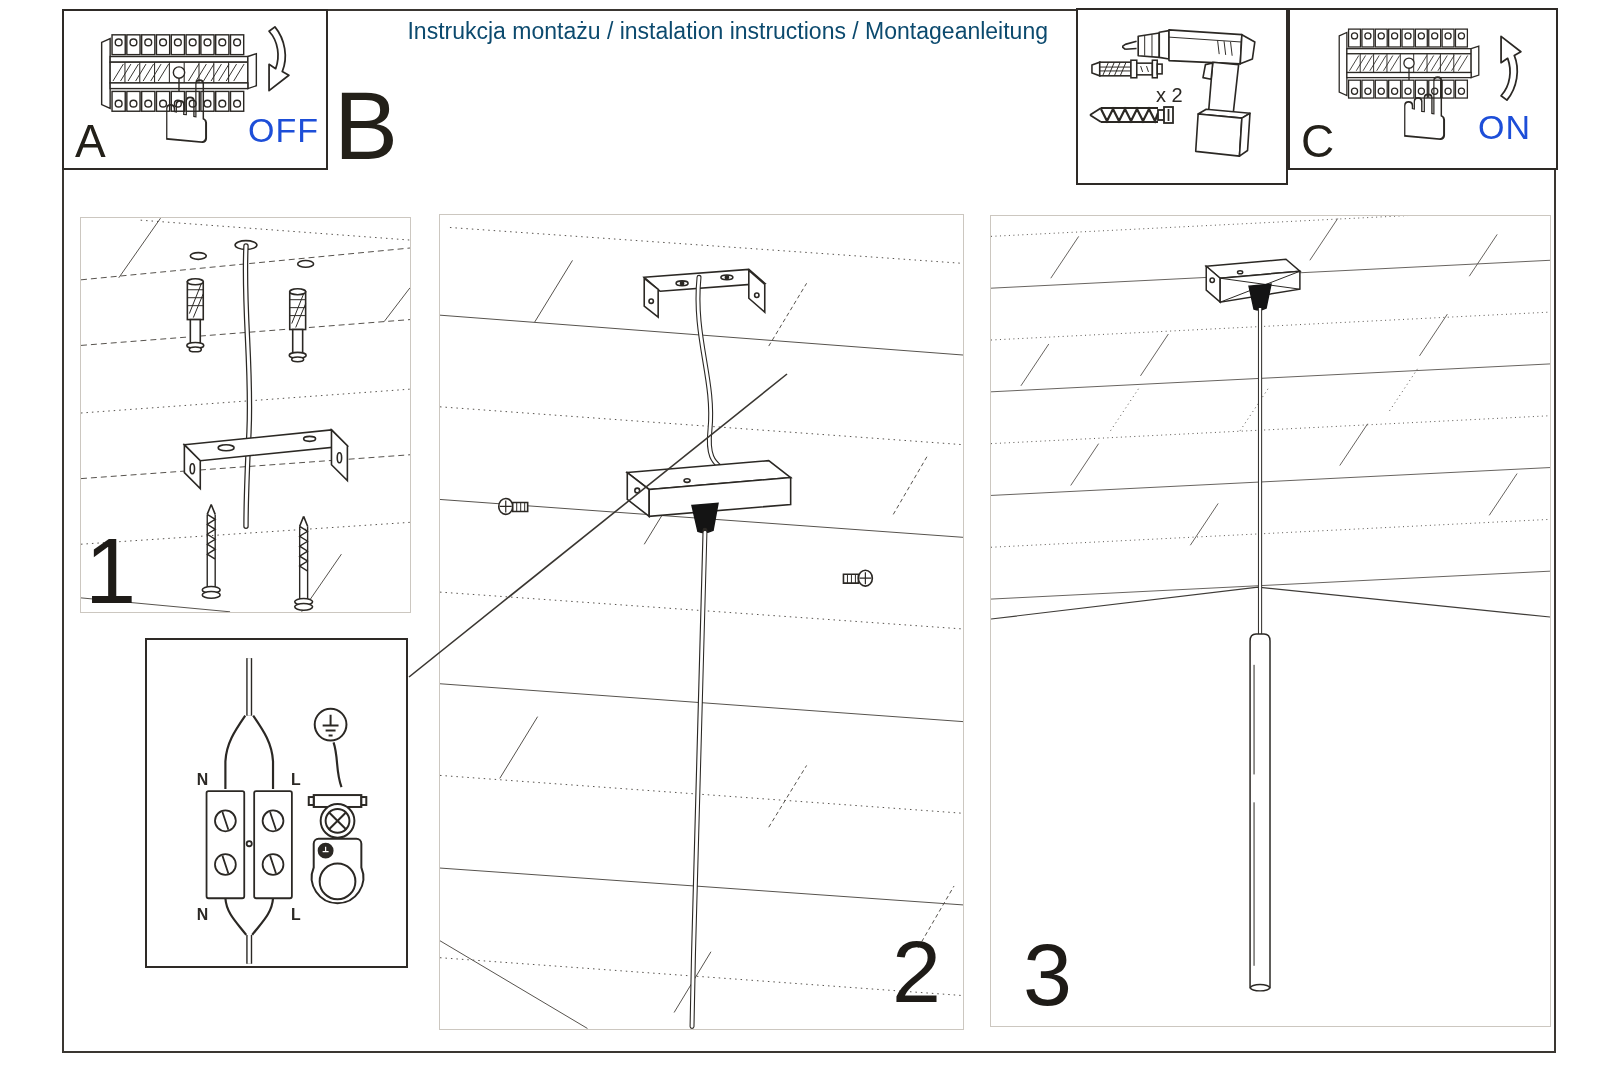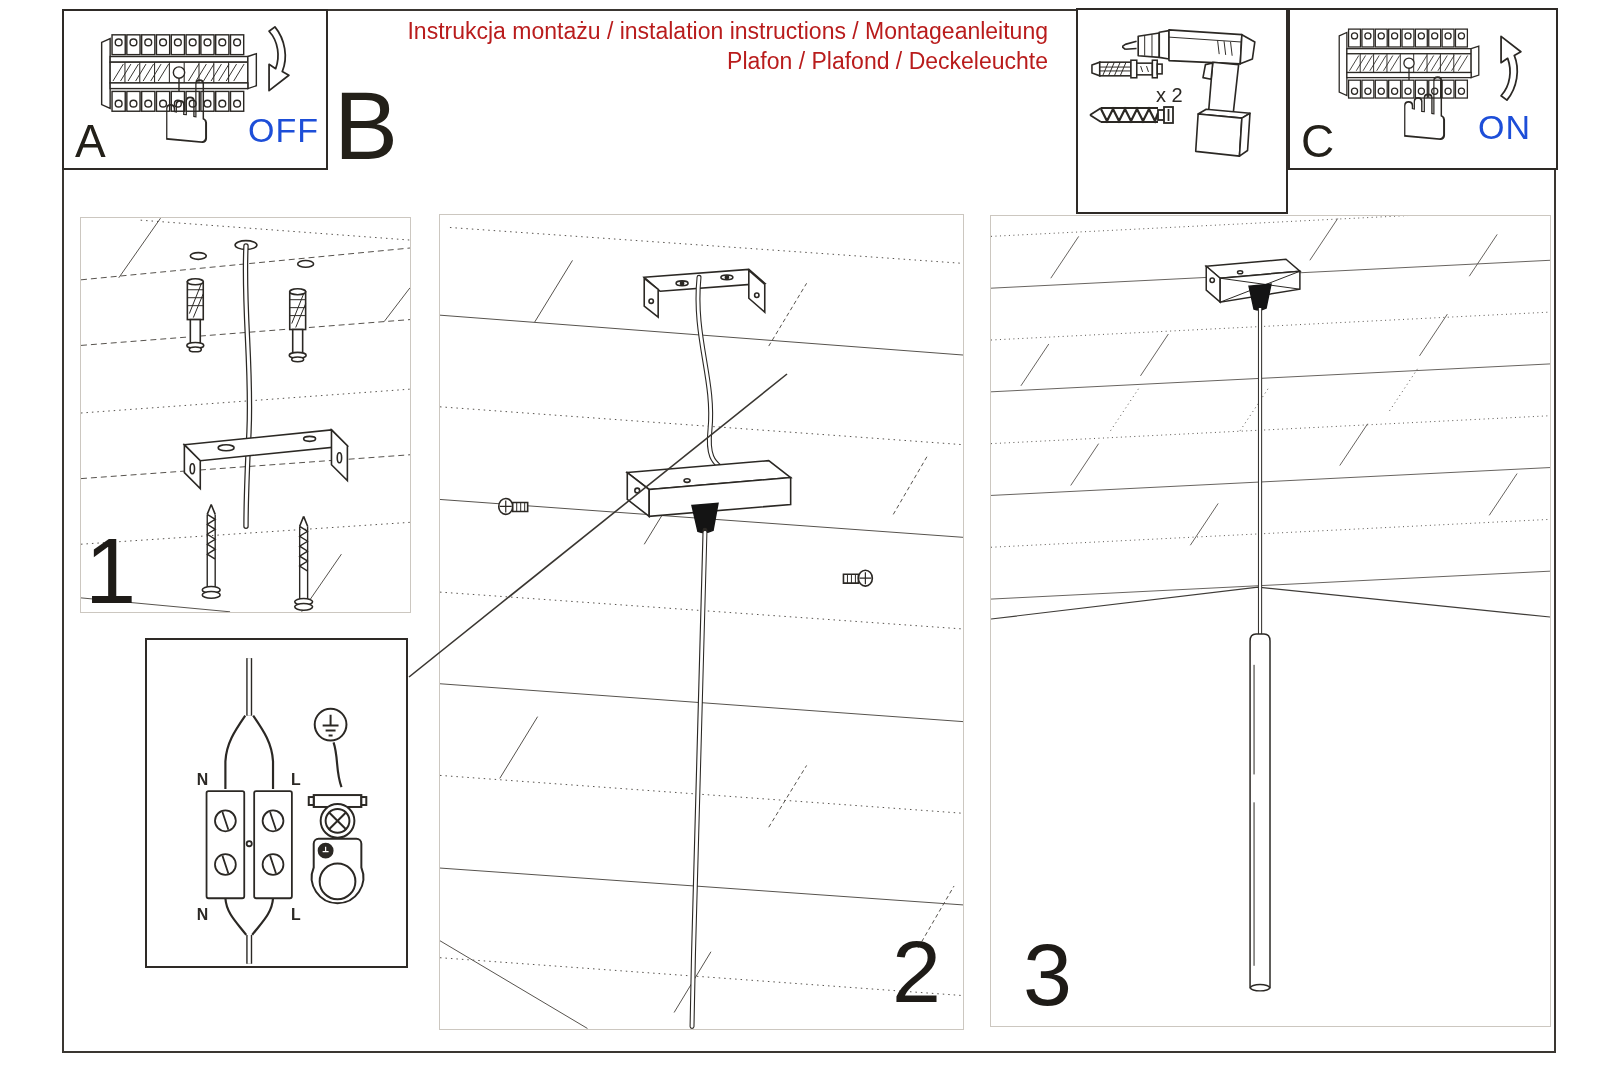--- a/index.html
+++ b/index.html
@@ -4,23 +4,23 @@
 <style>
   html,body{margin:0;padding:0;background:#ffffff;}
   body{width:1600px;height:1067px;position:relative;overflow:hidden;
        font-family:"Liberation Sans","DejaVu Sans",sans-serif;color:#2b2824;}
   .abs{position:absolute;}
   .frame{position:absolute;background:#fff;box-sizing:border-box;}
   .frame.dark{border:2px solid #2e2a26;}
   .frame.light{border:1px solid #ccc7c0;}
   #outer-border{left:62px;top:9px;width:1494px;height:1044px;border:2px solid #3a3631;}
   #panel-a{left:62px;top:9px;width:266px;height:161px;z-index:2;}
-  #toolbox{left:1076px;top:8px;width:212px;height:206px;z-index:2;}
+  #toolbox{left:1076px;top:8px;width:212px;height:177px;z-index:2;}
   #panel-c{left:1288px;top:8px;width:270px;height:162px;z-index:2;}
-  #title-block{left:340px;top:16px;width:708px;text-align:right;font-size:23px;line-height:30px;color:#b91c1c;}
+  #title-block{left:340px;top:16px;width:708px;text-align:right;font-size:23px;line-height:30px;color:#0c4a6e;}
   #letter-b{left:334px;top:80px;font-size:96px;line-height:92px;color:#232019;}
   .corner-letter{position:absolute;left:11px;bottom:4px;font-size:46px;line-height:46px;color:#232019;}
   .state-label{position:absolute;font-size:34px;color:#1d4ed8;letter-spacing:1px;}
   .hand-glyph{position:absolute;font-size:88px;line-height:88px;color:#2b2824;font-family:"DejaVu Sans",sans-serif;}
   #step1{left:80px;top:217px;width:331px;height:396px;}
   #inset-box{left:145px;top:638px;width:263px;height:330px;z-index:3;}
   #step2{left:439px;top:214px;width:525px;height:816px;}
   #step3{left:990px;top:215px;width:561px;height:812px;}
   .step-number{position:absolute;font-size:92px;line-height:86px;color:#1e1b17;}
   #num1{left:4px;bottom:-2px;}
@@ -30,21 +30,20 @@
   svg{display:block;}
   #leader-overlay{left:0;top:0;width:1600px;height:1067px;pointer-events:none;z-index:4;}
 </style>
 </head>
 <body>
 
 <div id="outer-border" class="frame"></div>
 
 <div id="title-block" class="abs">
   <div>Instrukcja montażu / instalation instructions / Montageanleitung</div>
-  <div>Plafon / Plafond / Deckeleuchte</div>
 </div>
 
 <div id="panel-a" class="frame dark">
   <svg class="abs" style="left:32px;top:18px" width="166" height="89" viewBox="0 0 176 94">
     <g fill="#fff" stroke="#2b2824" stroke-width="1.5">
       <path d="M6,14 L15,10 L15,84 L6,80 Z"></path>
       <g>
         <rect x="17" y="6" width="14" height="21"></rect>
           <rect x="32.7" y="6" width="14" height="21"></rect>
           <rect x="48.4" y="6" width="14" height="21"></rect>

